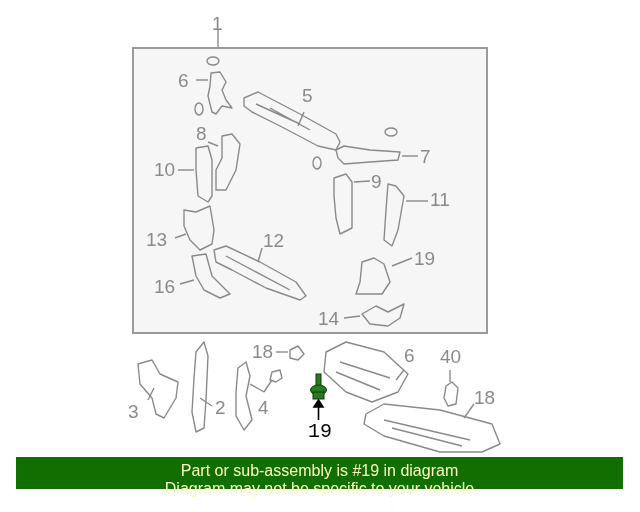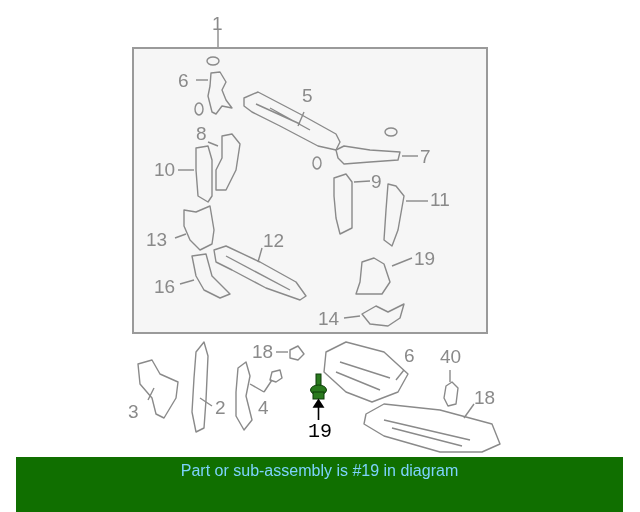--- a/index.html
+++ b/index.html
@@ -12,22 +12,22 @@
     position: absolute; left: 132px; top: 47px; width: 356px; height: 287px;
     background: #f6f6f6; border: 2px solid #9a9a9a; box-sizing: border-box;
   }
   .lbl {
     position: absolute; font-size: 19px; color: #8a8a8a; line-height: 1;
     font-family: "Liberation Sans", sans-serif;
   }
   .lbl.active { color: #000000; font-size: 20px; font-family: Liberation Mono, monospace; }
   svg.parts { position: absolute; left: 0; top: 0; }
   .banner {
-    position: absolute; left: 16px; top: 457px; width: 607px; height: 56px;
-    background: #106f00; color: #7dd3fc; text-align: center;
+    position: absolute; left: 16px; top: 457px; width: 607px; height: 32px;
+    background: #106f00; color: #fef9c3; text-align: center;
     font-size: 16px; line-height: 18px; padding-top: 5px; box-sizing: border-box;
     font-family: "Liberation Sans", sans-serif;
   }
   .banner div { white-space: nowrap; }
 </style>
 </head>
 <body>
 
 <div class="diagram">
 
@@ -135,14 +135,15 @@
   <span class="lbl" style="left:154px;top:277px">16</span>
   <span class="lbl" style="left:318px;top:309px">14</span>
   <span class="lbl" style="left:404px;top:346px">6</span>
   <span class="lbl" style="left:474px;top:388px">18</span>
   <span class="lbl active" style="left:308px;top:422px">19</span>
   <span class="lbl" style="left:440px;top:347px">40</span>
   <span class="lbl" style="left:252px;top:342px">18</span>
 
   <div class="banner">
     <div>Part or sub-assembly is #19 in diagram</div>
+    <div>Diagram may not be specific to your vehicle</div>
   </div>
 </div>
 
 </body></html>

